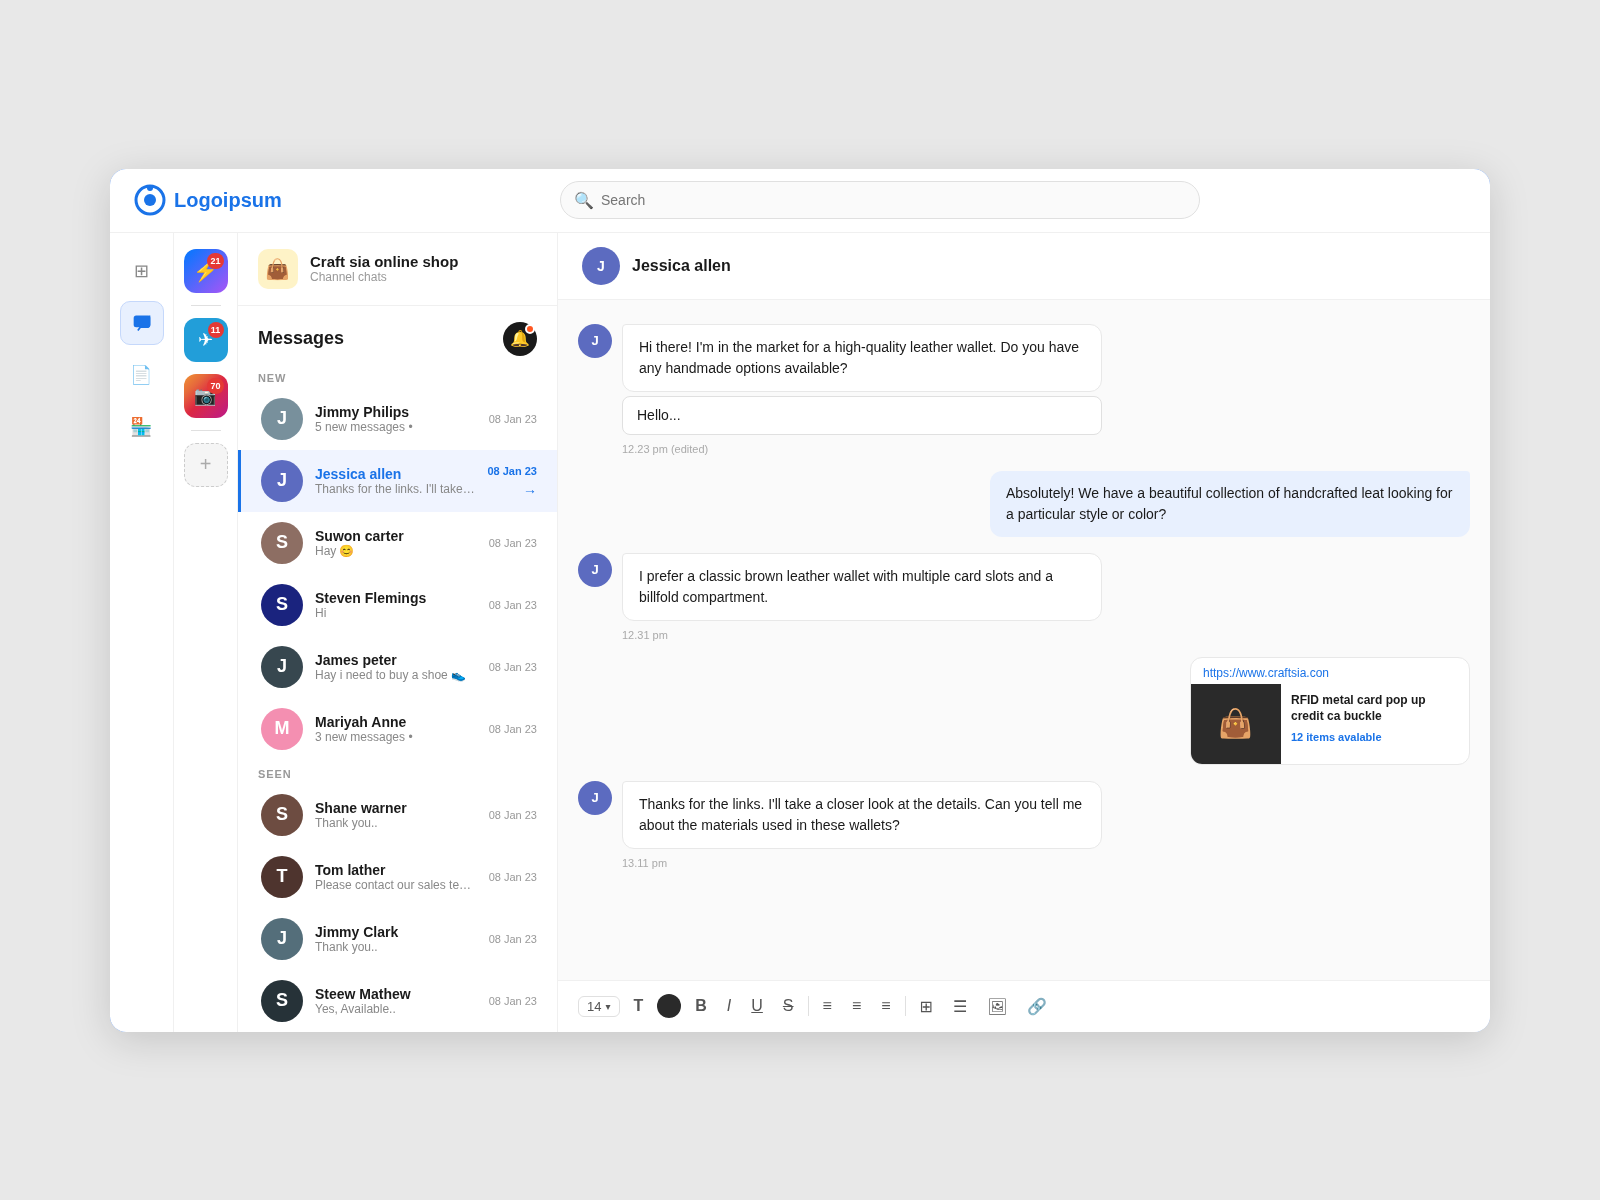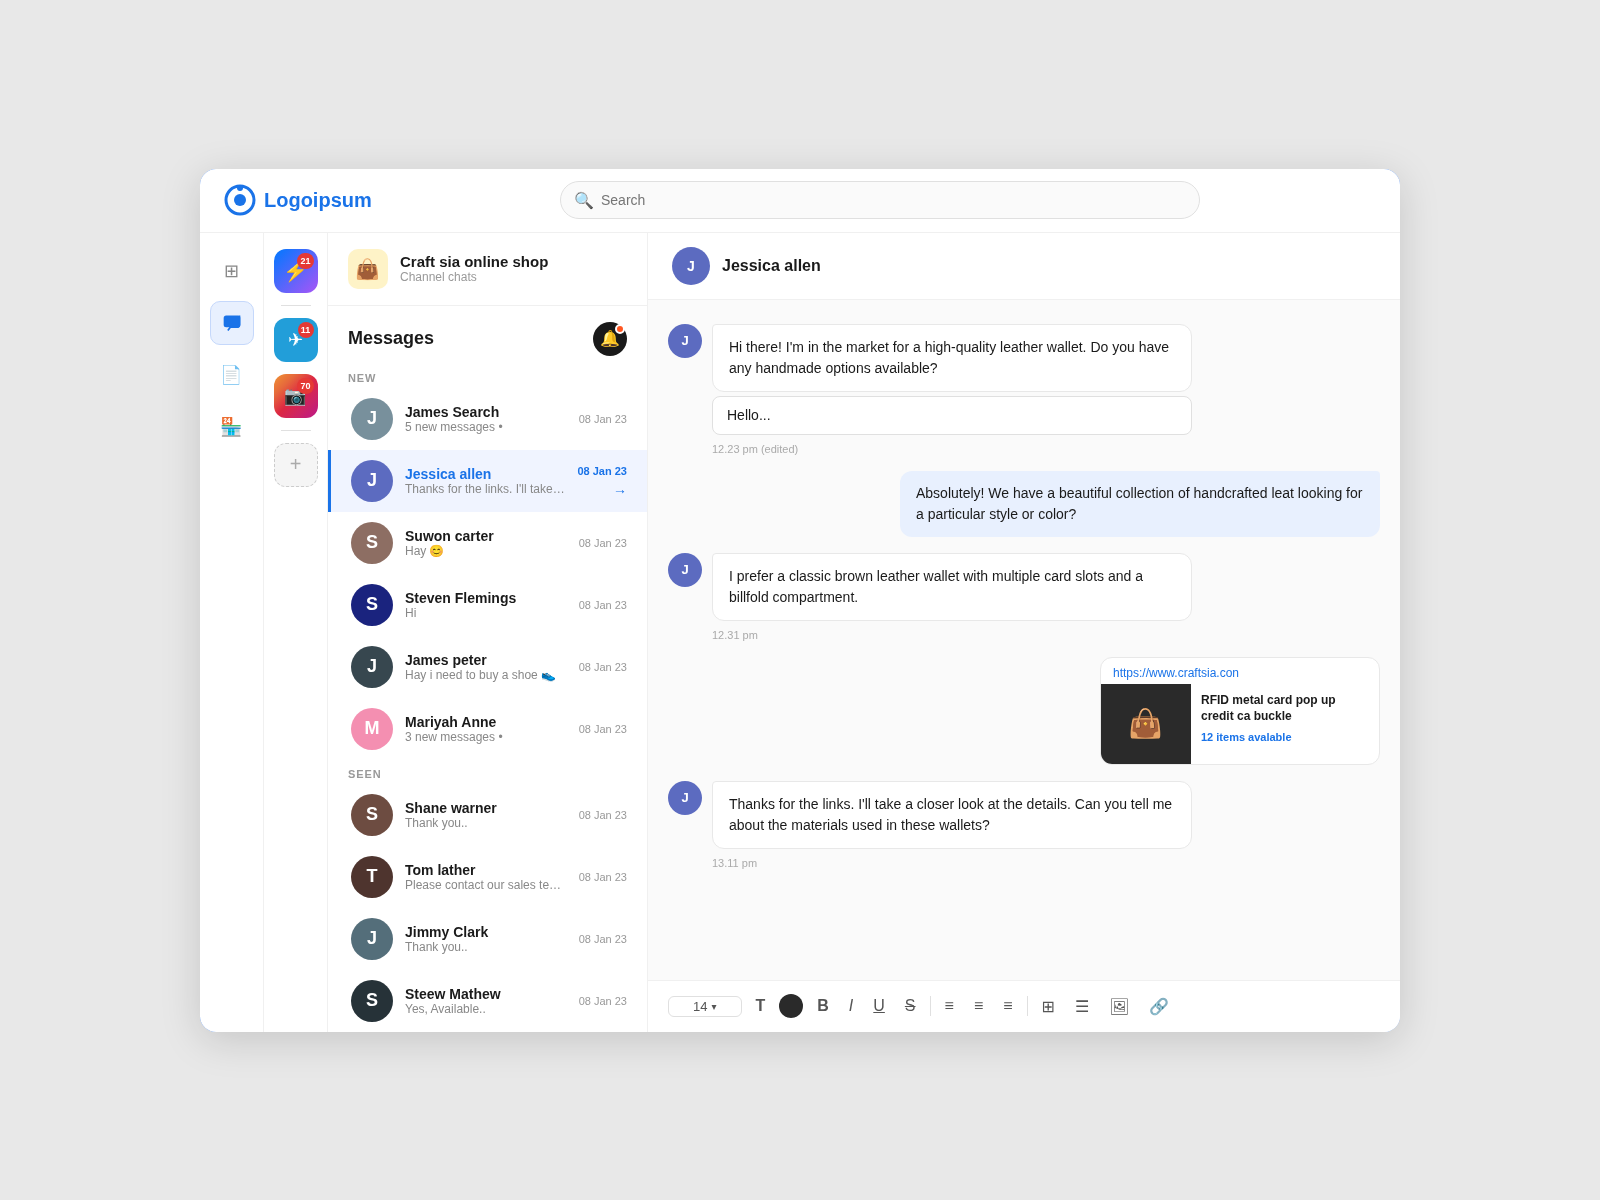--- a/index.html
+++ b/index.html
@@ -6,21 +6,21 @@
     body {
       background: #e8e8e8;
       font-family: -apple-system, BlinkMacSystemFont, 'Segoe UI', sans-serif;
       display: flex;
       align-items: center;
       justify-content: center;
       min-height: 100vh;
       padding: 40px 20px;
     }
     .app-window {
-      width: 1200px;
+      width: 1380px;
       background: #3b82f6;
       border-radius: 16px;
       box-shadow: 0 8px 40px rgba(0,0,0,0.15);
       overflow: hidden;
       display: flex;
       flex-direction: column;
     }
     
     .header {
       display: flex;
@@ -444,21 +444,21 @@
       justify-content: center;
     }
     .toolbar-font-size {
       display: flex;
       align-items: center;
       gap: 2px;
       font-size: 13px;
       color: #555;
       border: 1px solid #e0e0e0;
       border-radius: 6px;
-      padding: 2px 24px;
+      padding: 2px 8px;
       cursor: pointer;
     }
     .toolbar-circle {
       width: 24px;
       height: 24px;
       border-radius: 50%;
       background: #2a2a2a;
       display: inline-block;
     }
     .toolbar-divider {
@@ -548,21 +548,21 @@
           <span class="notif-dot"></span>
         </div>
       </div>
 
       <div class="chat-list">
         <div class="section-label">NEW</div>
 
         <div class="chat-item">
           <div class="chat-avatar av-james">J</div>
           <div class="chat-info">
-            <div class="chat-name">James Search</div>
+            <div class="chat-name">Jimmy Philips</div>
             <div class="chat-preview">5 new messages •</div>
           </div>
           <div class="chat-meta">
             <span class="chat-time">08 Jan 23</span>
           </div>
         </div>
 
         <div class="chat-item active">
           <div class="chat-avatar av-jessica">J</div>
           <div class="chat-info">

